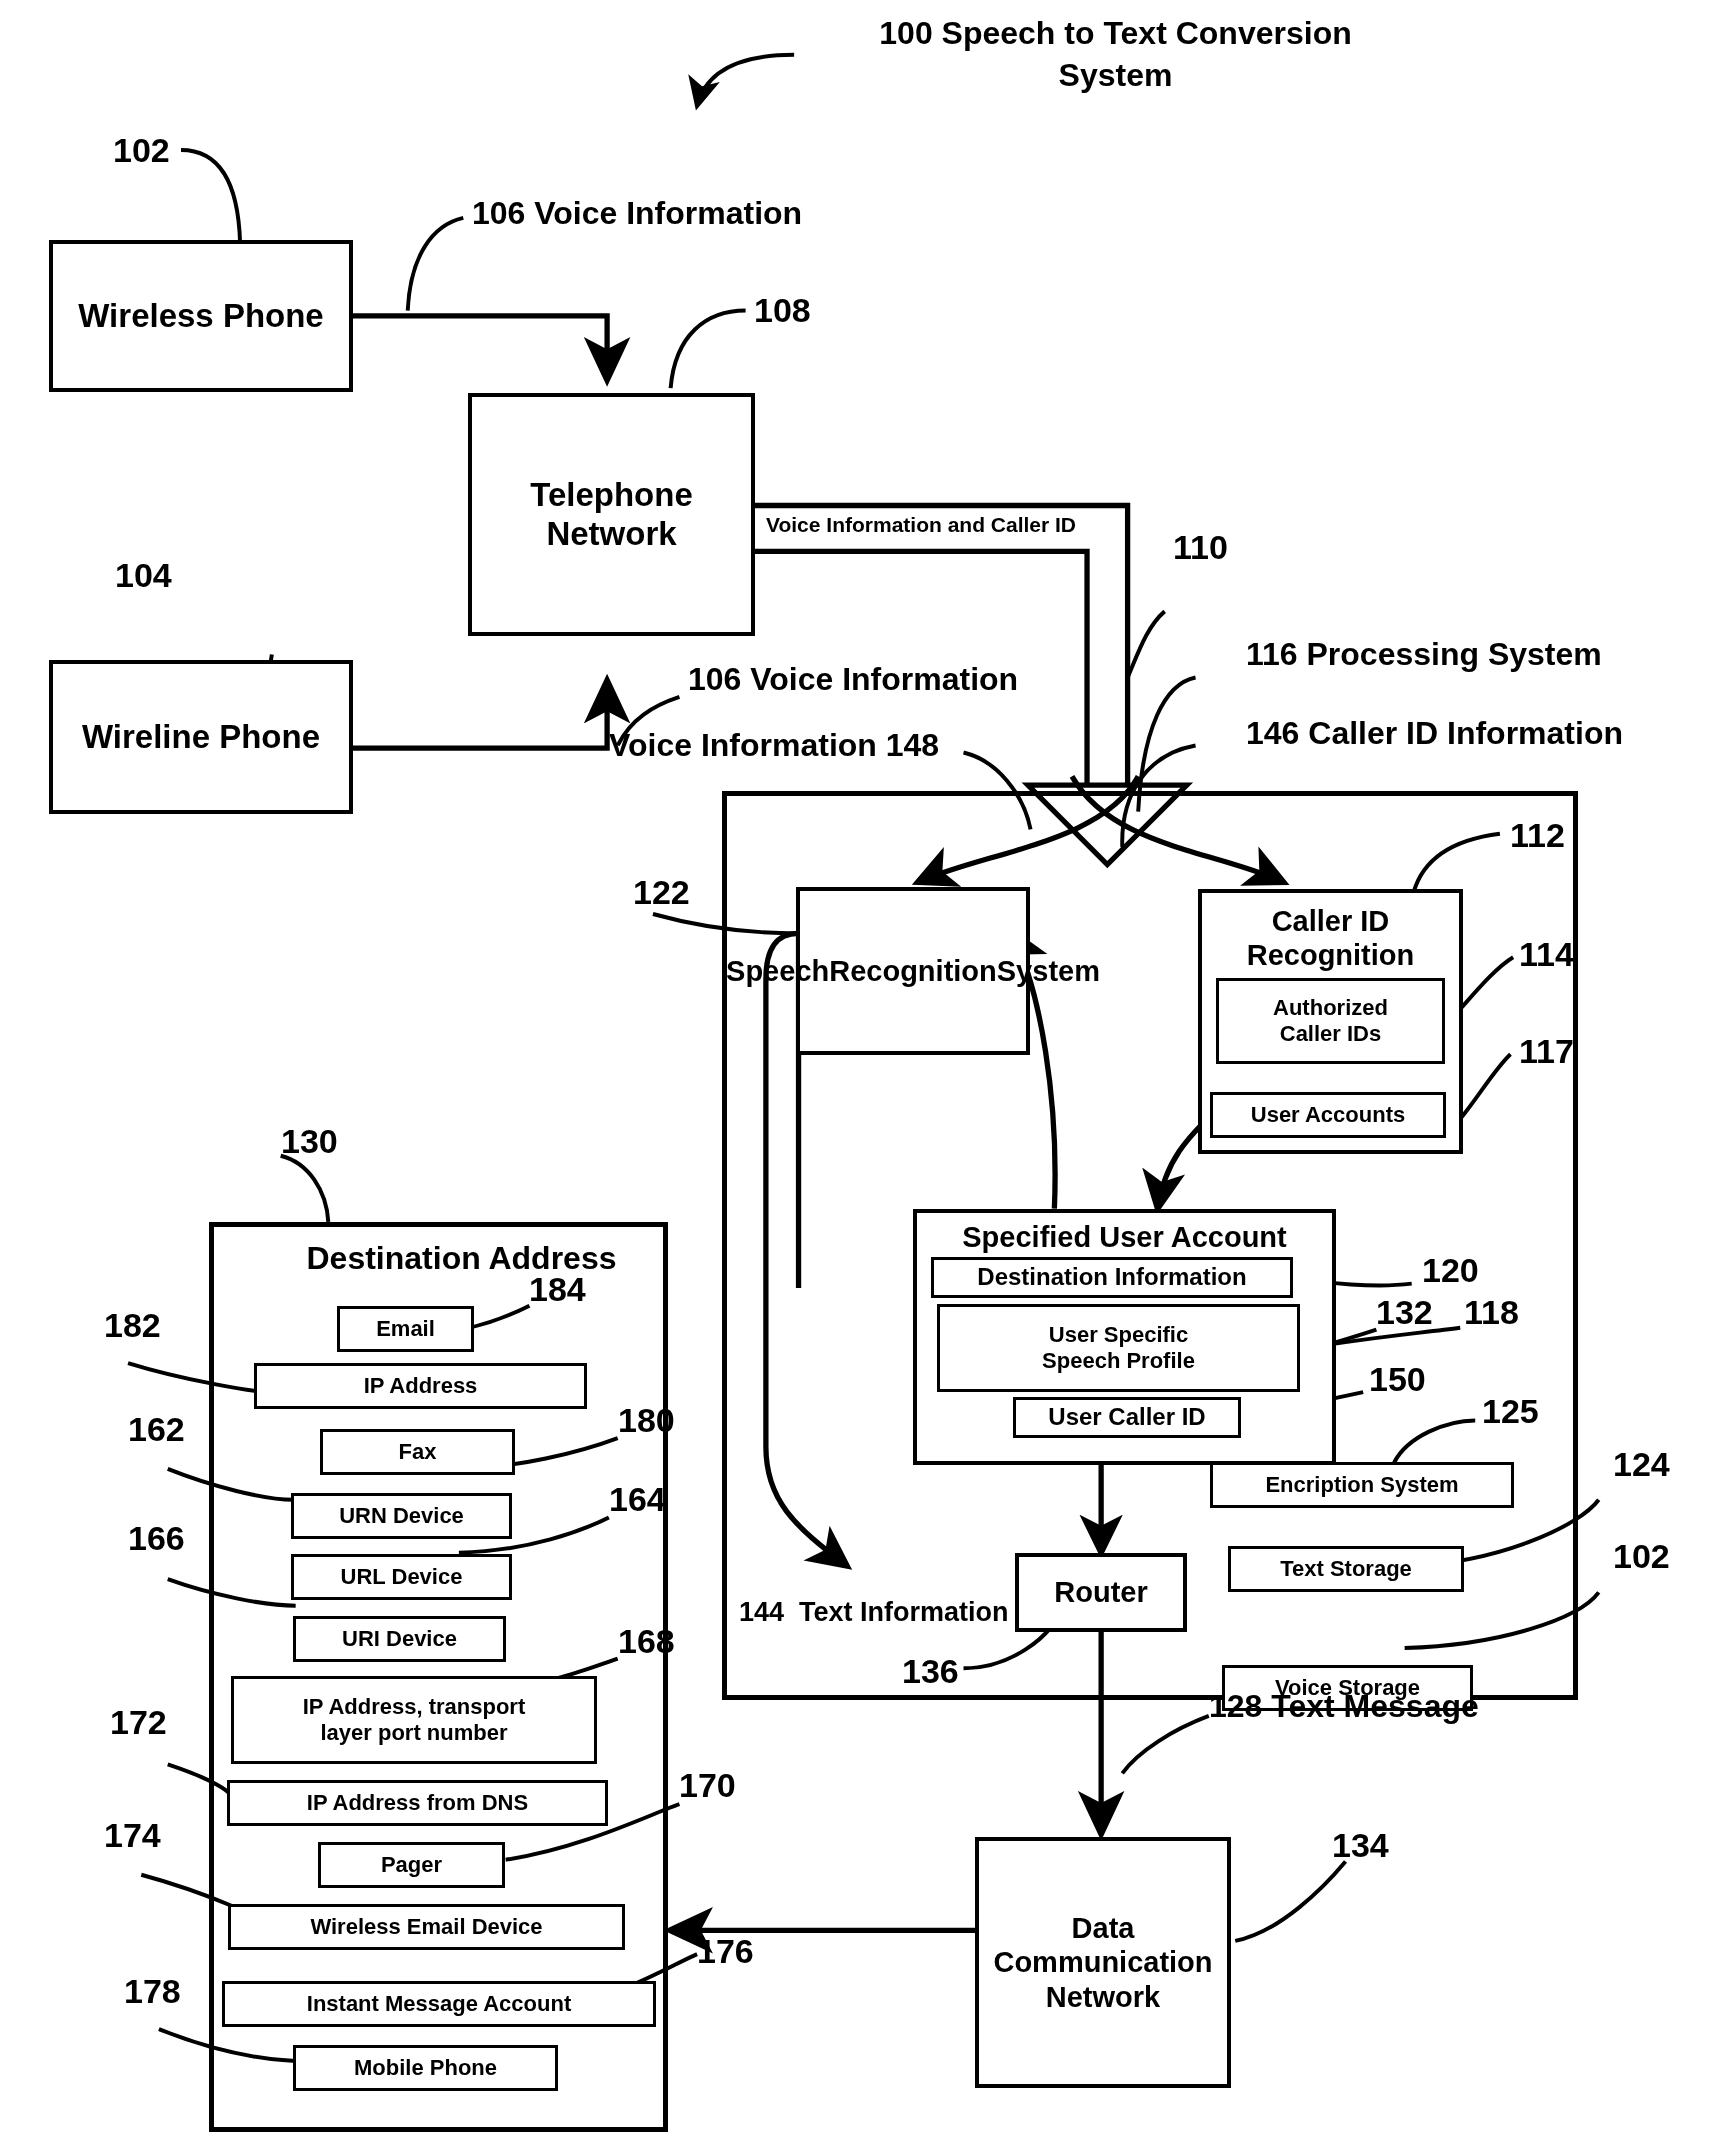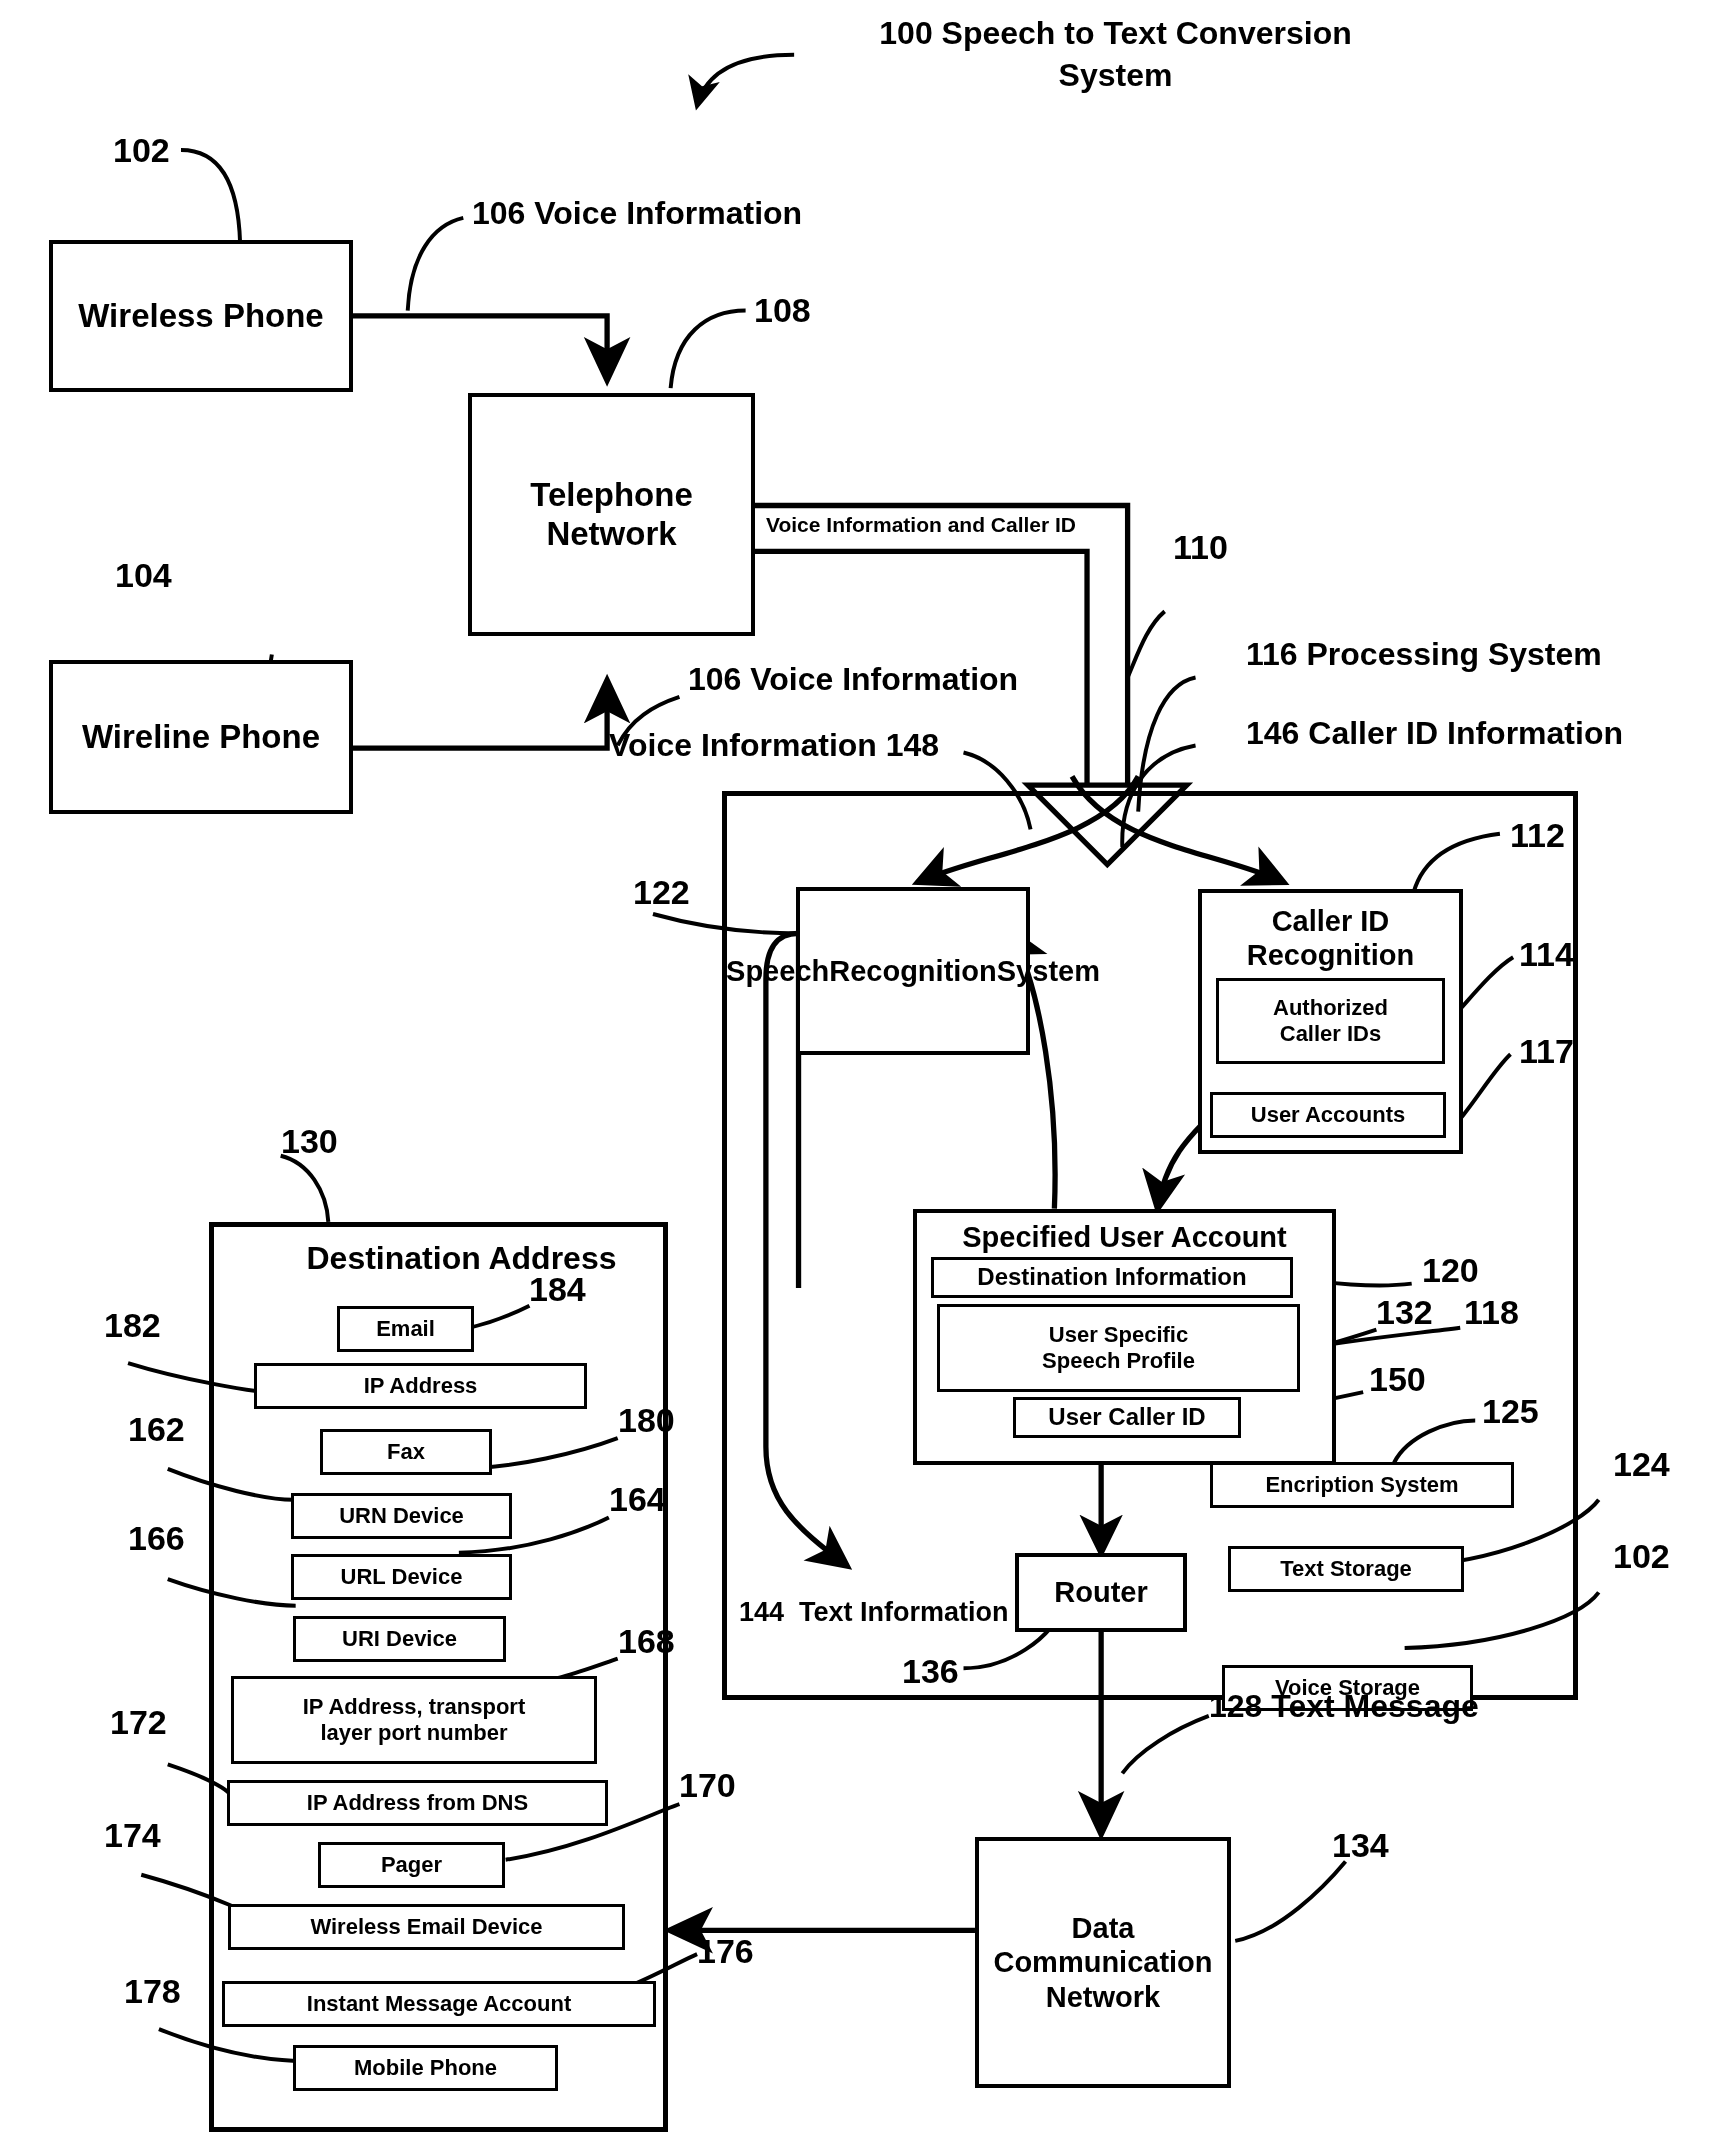--- a/index.html
+++ b/index.html
@@ -256,21 +256,21 @@
   <div class="lbl ref" style="left:618px;top:1622px;">168</div>
   <div class="lbl ref" style="left:679px;top:1766px;">170</div>
   <div class="lbl ref" style="left:697px;top:1916px;margin-top:16px;">176</div>
 
   <div class="bx inner sm" style="left:337px;top:1306px;width:137px;height:46px;">
     <span>Email</span>
   </div>
   <div class="bx inner sm" style="left:254px;top:1363px;width:333px;height:46px;">
     <span>IP Address</span>
   </div>
-  <div class="bx inner sm" style="left:320px;top:1429px;width:172px;height:46px;">
+  <div class="bx inner sm" style="left:320px;top:1429px;width:195px;height:46px;">
     <span>Fax</span>
   </div>
   <div class="bx inner sm" style="left:291px;top:1493px;width:221px;height:46px;">
     <span>URN Device</span>
   </div>
   <div class="bx inner sm" style="left:291px;top:1554px;width:221px;height:46px;">
     <span>URL Device</span>
   </div>
   <div class="bx inner sm" style="left:293px;top:1616px;width:213px;height:46px;">
     <span>URI Device</span>

